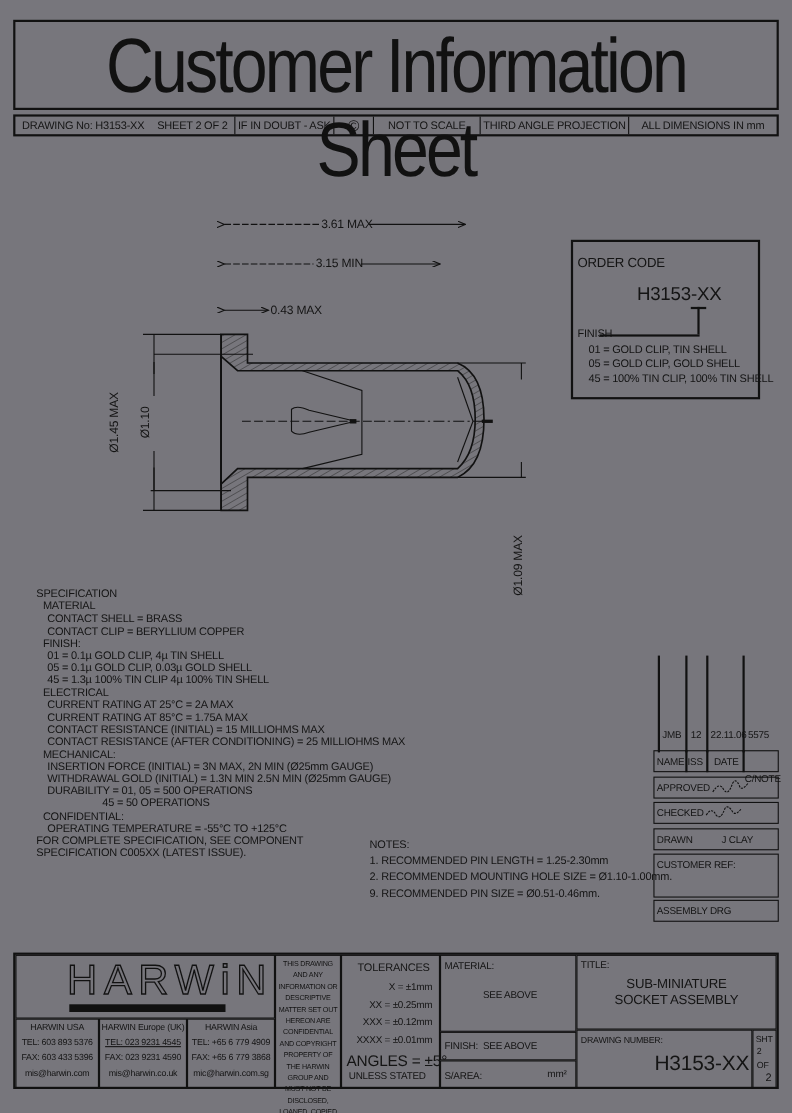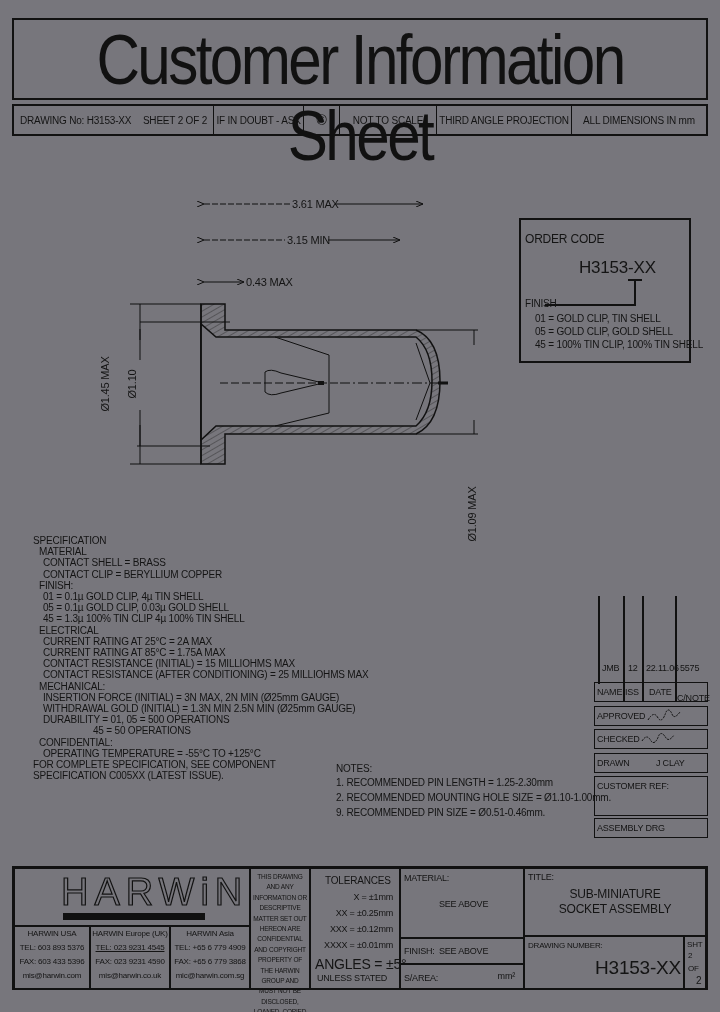--- a/index.html
+++ b/index.html
@@ -5,21 +5,21 @@
   html, body { margin: 0; padding: 0; }
   body {
     width: 720px; height: 1012px; position: relative; overflow: hidden;
     background: #77767c; color: #111;
     font-family: "Liberation Sans", sans-serif;
   }
   .abs { position: absolute; }
   .cad { font-family: "Liberation Sans Narrow", "Liberation Sans", sans-serif; font-size: 10px; letter-spacing: -0.2px; color: #141414; white-space: nowrap; }
   .frame { position: absolute; left: 12px; top: 18px; width: 696px; height: 82px; border: 2px solid #111; box-sizing: border-box; }
   .title { position: absolute; left: 0; right: 0; top: 2px; text-align: center; font-size: 70px; font-weight: 300; letter-spacing: -3px; transform: scaleX(0.86); transform-origin: center; color: #111; line-height: 76px; }
-  .hdr { position: absolute; left: 12px; top: 104px; width: 696px; height: 32px; border: 2px solid #111; box-sizing: border-box; display: flex; }
+  .hdr { position: absolute; left: 12px; top: 104px; width: 696px; height: 20px; border: 2px solid #111; box-sizing: border-box; display: flex; }
   .hdr > div { border-right: 1.5px solid #111; display: flex; align-items: center; justify-content: center; box-sizing: border-box; }
   .hdr > div:last-child { border-right: none; }
   .order { position: absolute; left: 519px; top: 218px; width: 172px; height: 145px; border: 2px solid #111; box-sizing: border-box; }
   .line { position: absolute; background: #111; }
   .spec .cad, .notes .cad { line-height: 11.2px; display: block; }
   .rev { position: absolute; left: 594px; top: 596px; width: 114px; }
   .cell { position: absolute; border: 1.5px solid #111; box-sizing: border-box; }
   .tb { position: absolute; left: 12px; top: 866px; width: 696px; height: 124px; border: 2px solid #111; box-sizing: border-box; }
   .tbcell { position: absolute; border: 1.5px solid #111; box-sizing: border-box; }
   .small { font-size: 7px; line-height: 9.3px; text-align: center; }
@@ -158,21 +158,21 @@
   <span class="abs cad" style="left:34px;top:67px;font-size:9px;">12</span>
   <span class="abs cad" style="left:52px;top:67px;font-size:9px;">22.11.06</span>
   <span class="abs cad" style="left:86px;top:67px;font-size:9px;">5575</span>
   <div class="cell" style="left:0;top:86px;width:114px;height:20px;"></div>
   <div class="line" style="left:29px;top:86px;width:1.5px;height:20px;"></div>
   <div class="line" style="left:48px;top:86px;width:1.5px;height:20px;"></div>
   <div class="line" style="left:81px;top:86px;width:1.5px;height:20px;"></div>
   <span class="abs cad" style="left:3px;top:91px;font-size:9px;">NAME</span>
   <span class="abs cad" style="left:31px;top:91px;font-size:9px;">ISS</span>
   <span class="abs cad" style="left:55px;top:91px;font-size:9px;">DATE</span>
-  <span class="abs cad" style="left:83px;top:97px;font-size:9px;">C/NOTE</span>
+  <span class="abs cad" style="left:83px;top:107px;font-size:9px;">C/NOTE</span>
 
   <div class="cell" style="left:0;top:110px;width:114px;height:20px;"></div>
   <span class="abs cad" style="left:3px;top:115px;font-size:9px;">APPROVED</span>
   <svg class="abs" style="left:50px;top:110px;" width="40" height="20">
       <path d="M4,14 q6,-10 10,-2 q4,6 8,-6 q3,-5 6,2 q2,6 8,-2" fill="none" stroke="#111" stroke-dasharray="2 1"></path>
     </svg>
 
   <div class="cell" style="left:0;top:133px;width:114px;height:20px;"></div>
   <span class="abs cad" style="left:3px;top:138px;font-size:9px;">CHECKED</span>
   <svg class="abs" style="left:44px;top:133px;" width="40" height="20">

